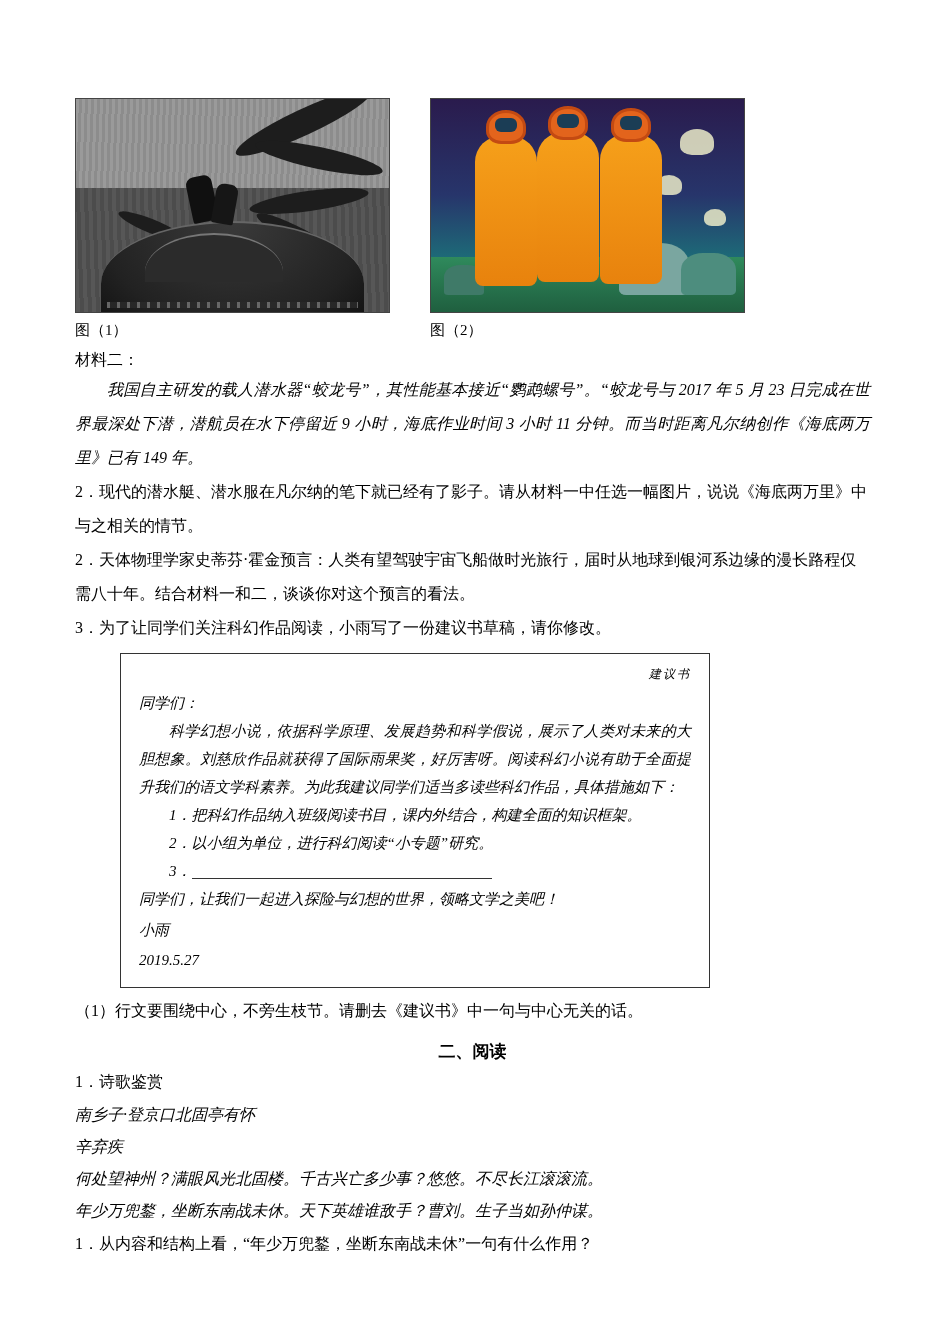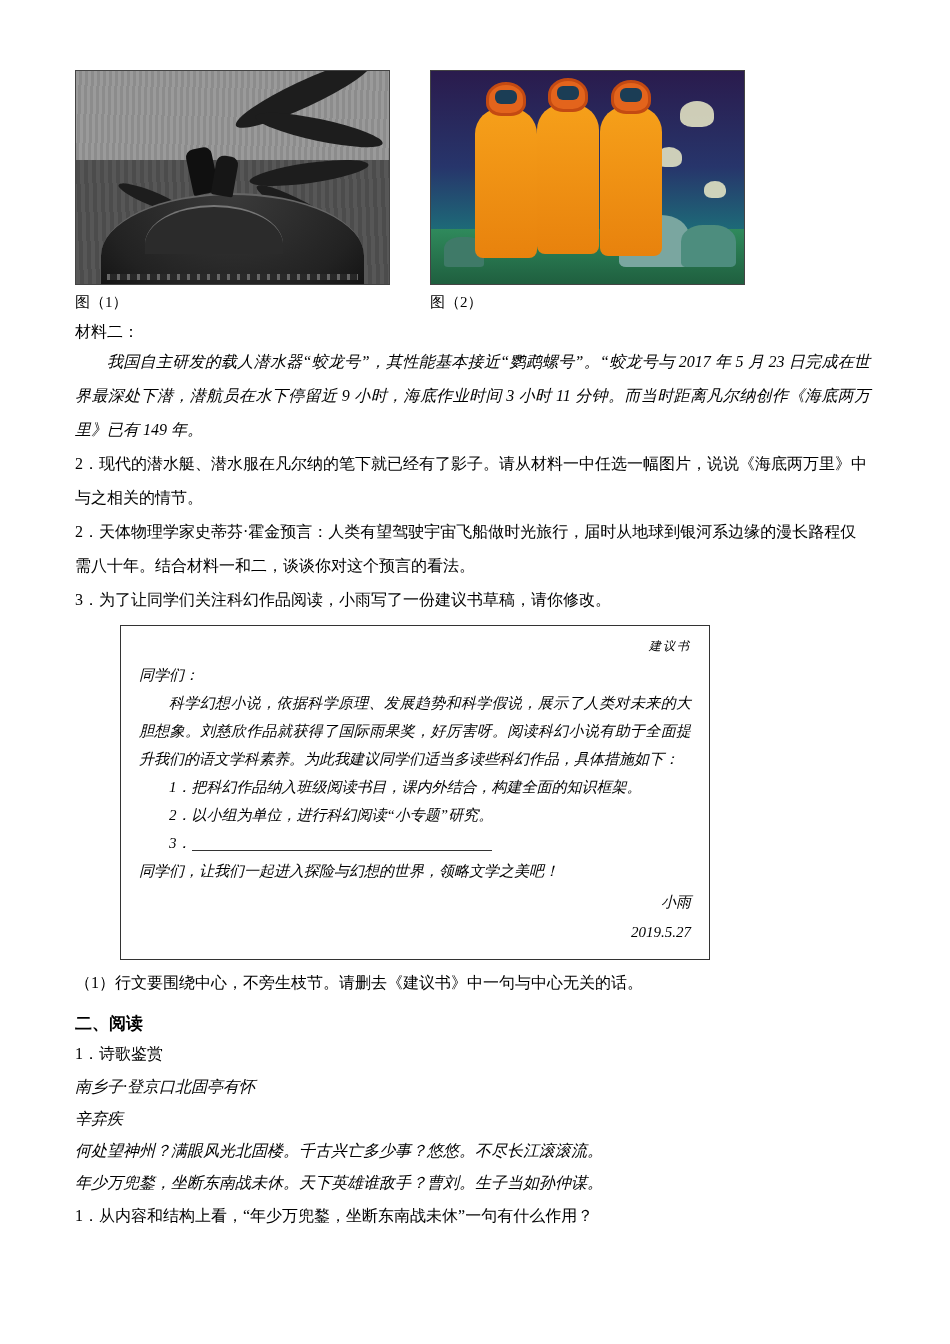--- a/index.html
+++ b/index.html
@@ -14,21 +14,21 @@
     color: #000;
     position: relative;
     overflow: hidden;
   }
   .page {
     position: absolute;
     left: 0; top: 0;
     width: 950px;
     height: 1344px;
     box-sizing: border-box;
-    padding: 70px 80px 40px 75px;
+    padding: 98px 80px 40px 75px;
   }
 
   
   .figures-row {
     display: flex;
     gap: 40px;
     margin-bottom: 4px;
   }
   .figure-block { width: 315px; }
   .figure-img {
@@ -212,31 +212,31 @@
   }
   .proposal-box .ind { text-indent: 30px; }
   .proposal-box .blankline {
     display: inline-block;
     border-bottom: 1px solid #333;
     width: 300px;
     height: 14px;
     vertical-align: -3px;
   }
   .sign {
-    text-align: right;
     font-size: 15px;
     line-height: 26px;
     margin-top: 4px;
   }
 
   .section-title {
     font-size: 17px;
     font-weight: bold;
     margin: 12px 0 2px 0;
     font-family: "Liberation Sans", sans-serif;
+    text-align: center;
   }
   .poem-line {
     font-size: 16px;
     line-height: 32px;
     font-style: italic;
     margin: 0;
     font-family: "Liberation Serif", serif;
   }
 </style>
 </head>

